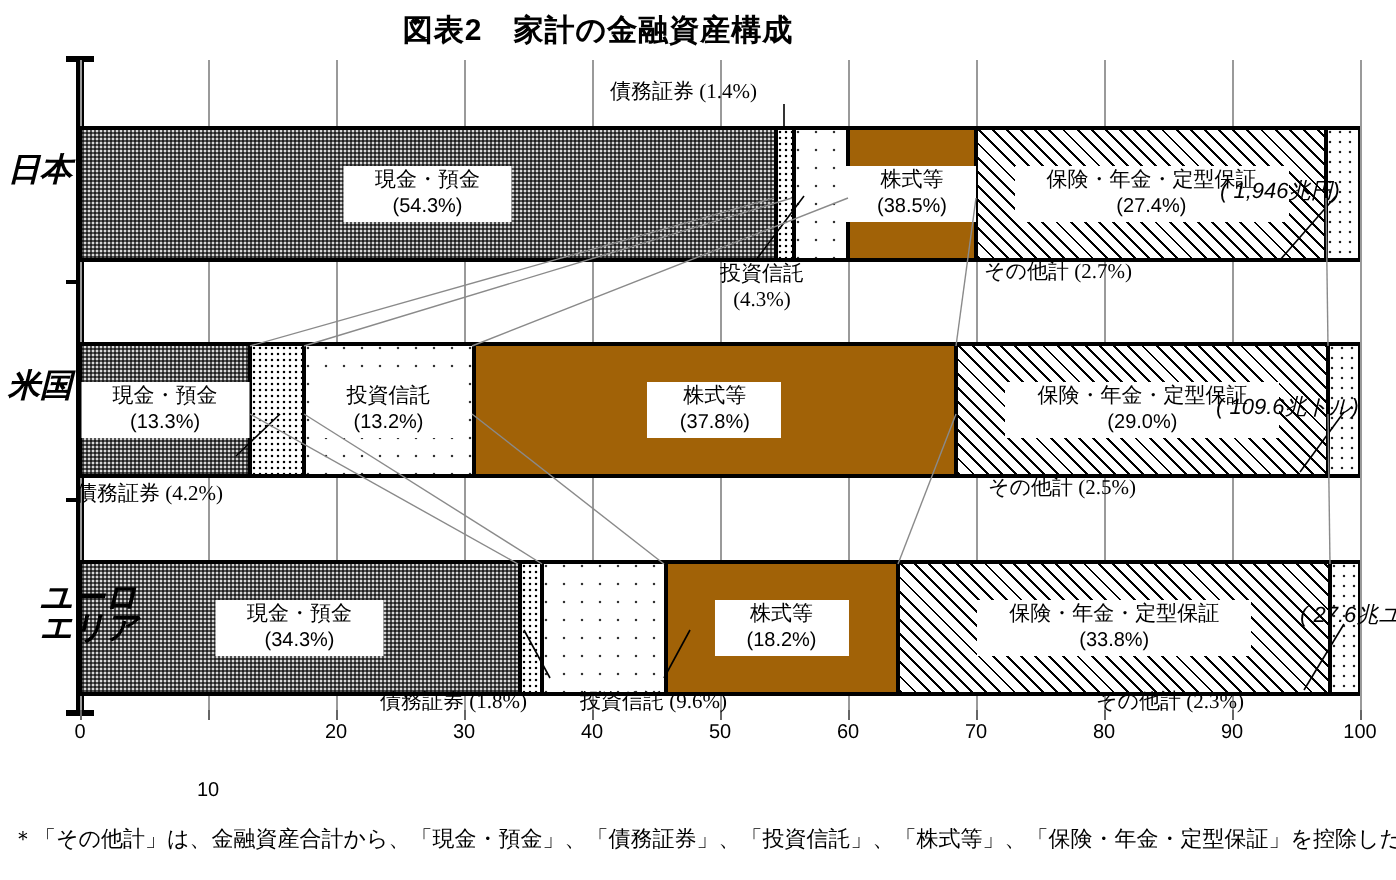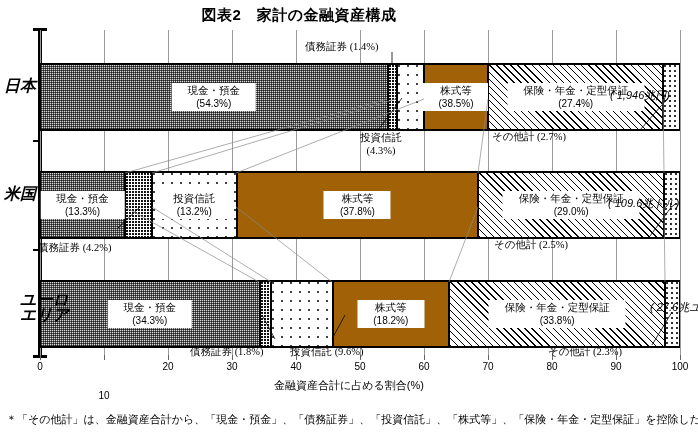--- a/index.html
+++ b/index.html
@@ -242,16 +242,15 @@
   </div>
   <div class="callout" style="left:492px;top:130px;">その他計 (2.7%)</div>
 
   <div class="callout" style="left:38px;top:241px;">債務証券 (4.2%)</div>
   <div class="callout" style="left:494px;top:238px;">その他計 (2.5%)</div>
 
   <div class="callout" style="left:190px;top:345px;">債務証券 (1.8%)</div>
   <div class="callout" style="left:290px;top:345px;">投資信託 (9.6%)</div>
   <div class="callout" style="left:508px;top:345px;margin-left:40px;">その他計 (2.3%)</div>
 
-  <div class="xtitle">金融資産合計に占める割合(%)</div>
 
   <div class="footnote">＊「その他計」は、金融資産合計から、「現金・預金」、「債務証券」、「投資信託」、「株式等」、「保険・年金・定型保証」を控除した残差。</div>
 </div>
 
 </body></html>

